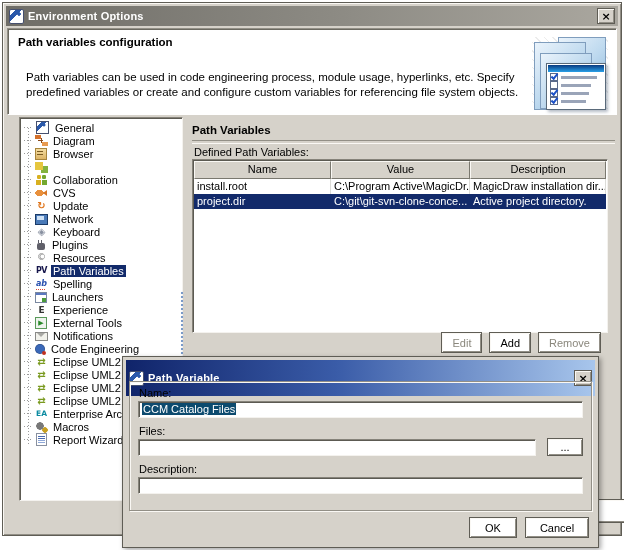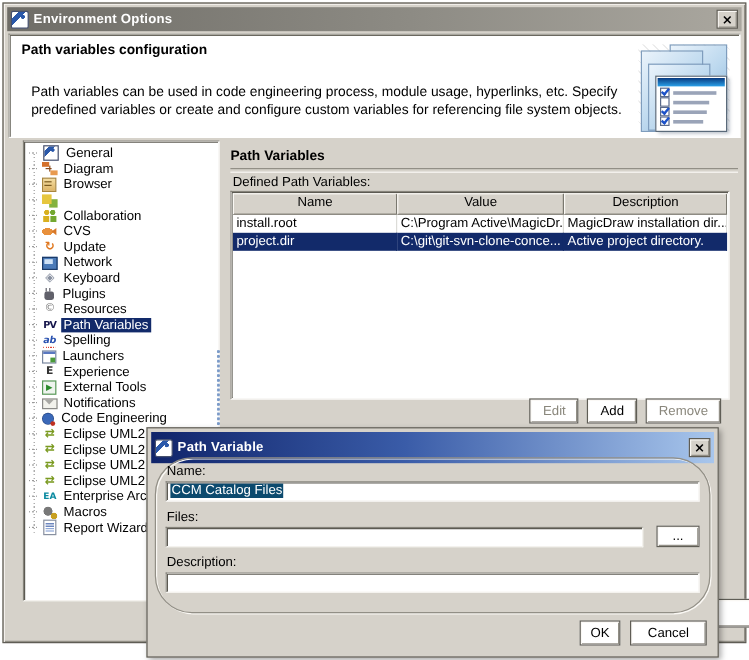--- a/index.html
+++ b/index.html
@@ -125,22 +125,22 @@
   .th{background:#d6d2ca;border:1px solid;border-color:#faf8f4 #7a786f #7a786f #faf8f4;
     text-align:center;height:16px;line-height:15px;overflow:hidden;}
   .td{height:15px;line-height:14px;padding:0 3px;border-right:1px solid #dcdcd8;white-space:nowrap;overflow:hidden;}
   .tr.sel .td{background:#122a6a;color:#fff;border-right-color:#122a6a;}
   .btnrow{top:329px;right:20px;display:flex;gap:7px;}
   
   .hidden-btn{left:554px;top:496px;width:58px;height:22px;}
   
   #modal{left:122px;top:356px;width:475px;height:190px;z-index:10;
     box-shadow:2px 2px 5px rgba(0,0,0,.35);}
-  #modal .titlebar{background:linear-gradient(90deg,#10246a 0%,#3a5ca8 45%,#a8c6ec 100%);height:26px;}
-  .m-panel{left:6px;top:24px;width:461px;height:128px;border-radius:31px;}
+  #modal .titlebar{background:linear-gradient(90deg,#10246a 0%,#3a5ca8 45%,#a8c6ec 100%);height:36px;}
+  .m-panel{left:6px;top:24px;width:461px;height:128px;}
   .m-label{position:absolute;left:9px;}
   .m-field{position:absolute;left:8px;width:437px;height:13px;}
   .sel-text{background:#0c4a6e;color:#fff;padding:0 1px;}
   .browse-btn{position:absolute;right:8px;top:56px;width:36px;height:18px;padding:0;}
   .m-btns{position:absolute;right:9px;bottom:9px;display:flex;gap:8px;}
 </style>
 </head>
 <body>
 
 <div id="main-dialog" class="abs raised">
@@ -357,16 +357,16 @@
 
     <div class="m-label" style="top:43px">Files:</div>
     <div class="m-field field" style="top:57px;width:390px"><span></span></div>
     <button class="btn browse-btn">...</button>
 
     <div class="m-label" style="top:81px">Description:</div>
     <div class="m-field field" style="top:95px"><span></span></div>
   </div>
 
   <div class="m-btns">
-    <button class="btn" style="width:34px">OK</button>
+    <button class="btn" style="width:48px">OK</button>
     <button class="btn" style="width:64px">Cancel</button>
   </div>
 </div>
 
 </body></html>

